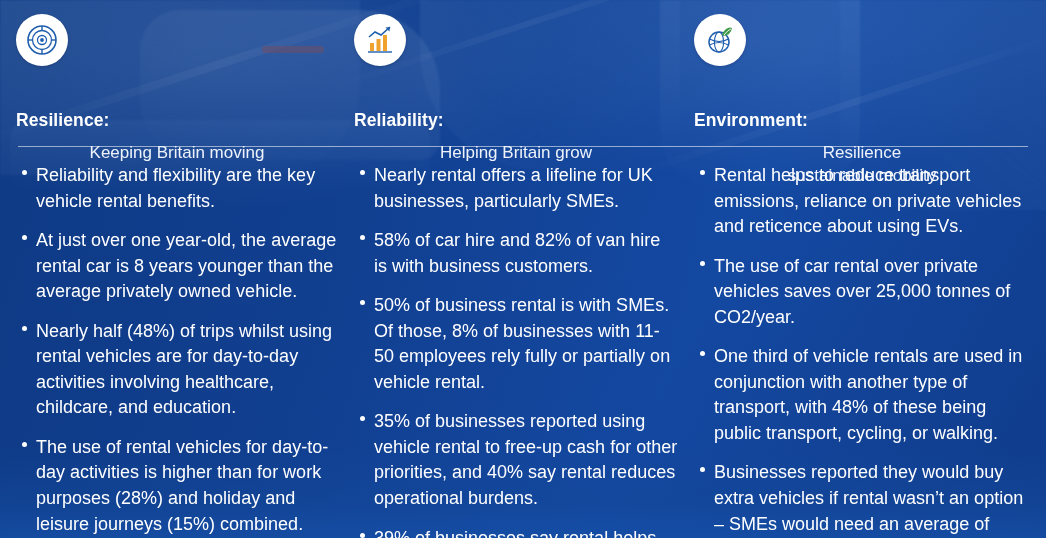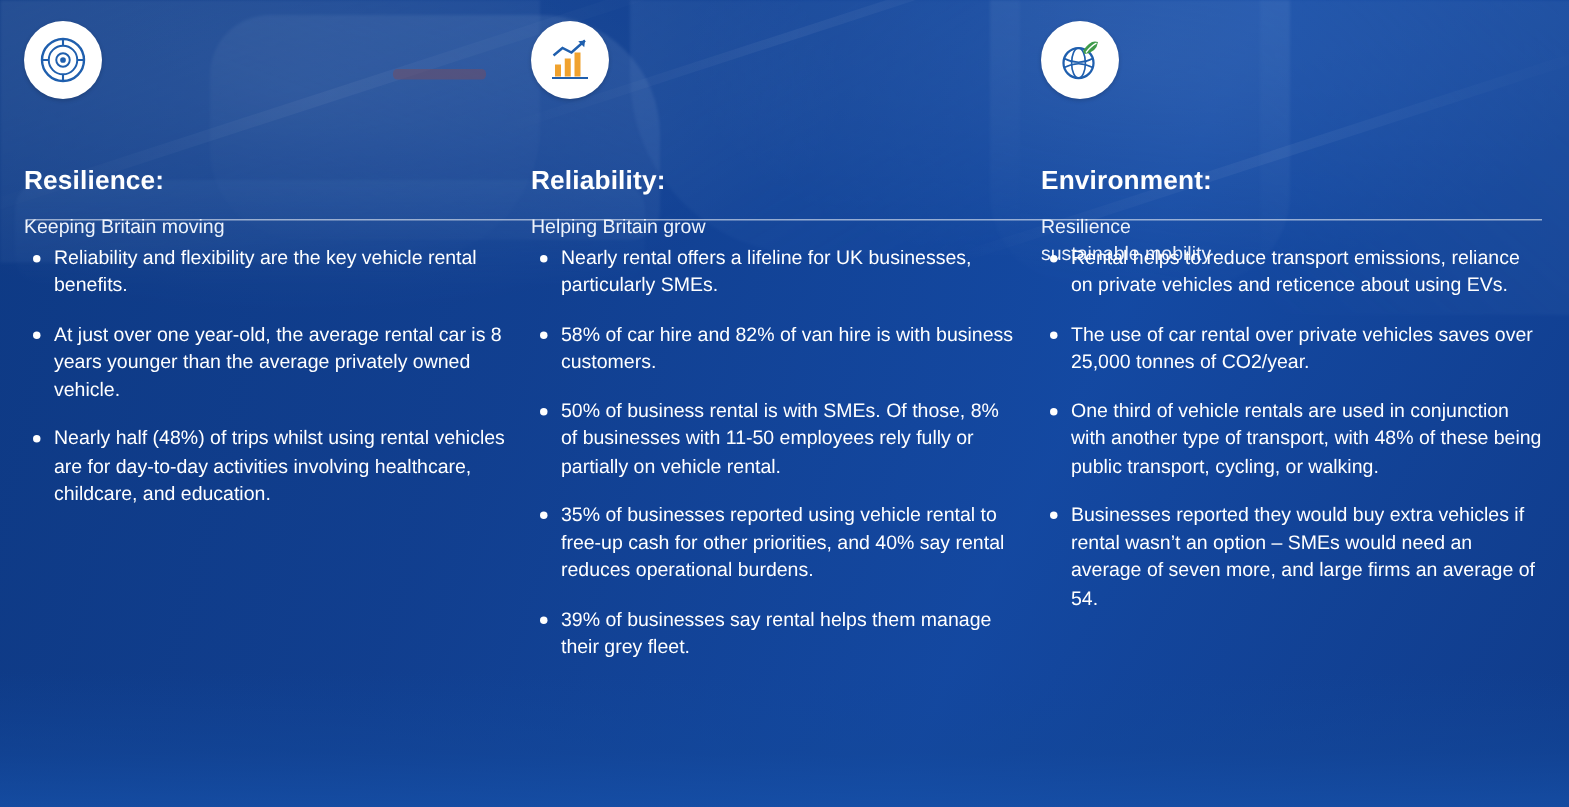--- a/index.html
+++ b/index.html
@@ -103,24 +103,25 @@
   }
   .head-title {
     color: #ffffff;
     font-size: 17.5px;
     font-weight: bold;
     margin-top: 44px;
     letter-spacing: 0.1px;
   }
   .head-sub {
     color: #eef3fb;
-    font-size: 13px;
+    font-size: 17px;
     margin-top: 11px;
     line-height: 1.35;
     white-space: pre-line;
+    text-align: center;
   }
 
   .divider {
     margin: 2px 18px 0 18px;
     height: 1px;
     background: rgba(255,255,255,0.55);
   }
 
   .lists {
     display: flex;
@@ -128,21 +129,21 @@
     box-sizing: border-box;
   }
   ul.bullets {
     list-style: none;
     margin: 0;
     padding: 0;
   }
   ul.bullets li {
     position: relative;
     color: #ffffff;
-    font-size: 13px;
+    font-size: 18px;
     line-height: 1.42;
     padding-left: 20px;
     margin-bottom: 14px;
   }
   ul.bullets li::before {
     content: "";
     position: absolute;
     left: 6px;
     top: 7px;
     width: 5px;
@@ -227,20 +228,21 @@
 
     <div class="divider"></div>
 
     <div class="lists">
 
       <div class="col col-1">
         <ul class="bullets">
           <li>Reliability and flexibility are the key vehicle rental benefits.</li>
           <li>At just over one year-old, the average rental car is 8 years younger than the average privately owned vehicle.</li>
           <li>Nearly half (48%) of trips whilst using rental vehicles are for day-to-day activities involving healthcare, childcare, and education.</li>
+          <li>The use of rental vehicles for day-to-day activities is higher than for work purposes (28%) and holiday and leisure journeys (15%) combined.</li>
         </ul>
       </div>
 
       <div class="col col-2">
         <ul class="bullets">
           <li>Nearly rental offers a lifeline for UK businesses, particularly SMEs.</li>
           <li>58% of car hire and 82% of van hire is with business customers.</li>
           <li>50% of business rental is with SMEs. Of those, 8% of businesses with 11-50 employees rely fully or partially on vehicle rental.</li>
           <li>35% of businesses reported using vehicle rental to free-up cash for other priorities, and 40% say rental reduces operational burdens.</li>
           <li>39% of businesses say rental helps them manage their grey fleet.</li>

